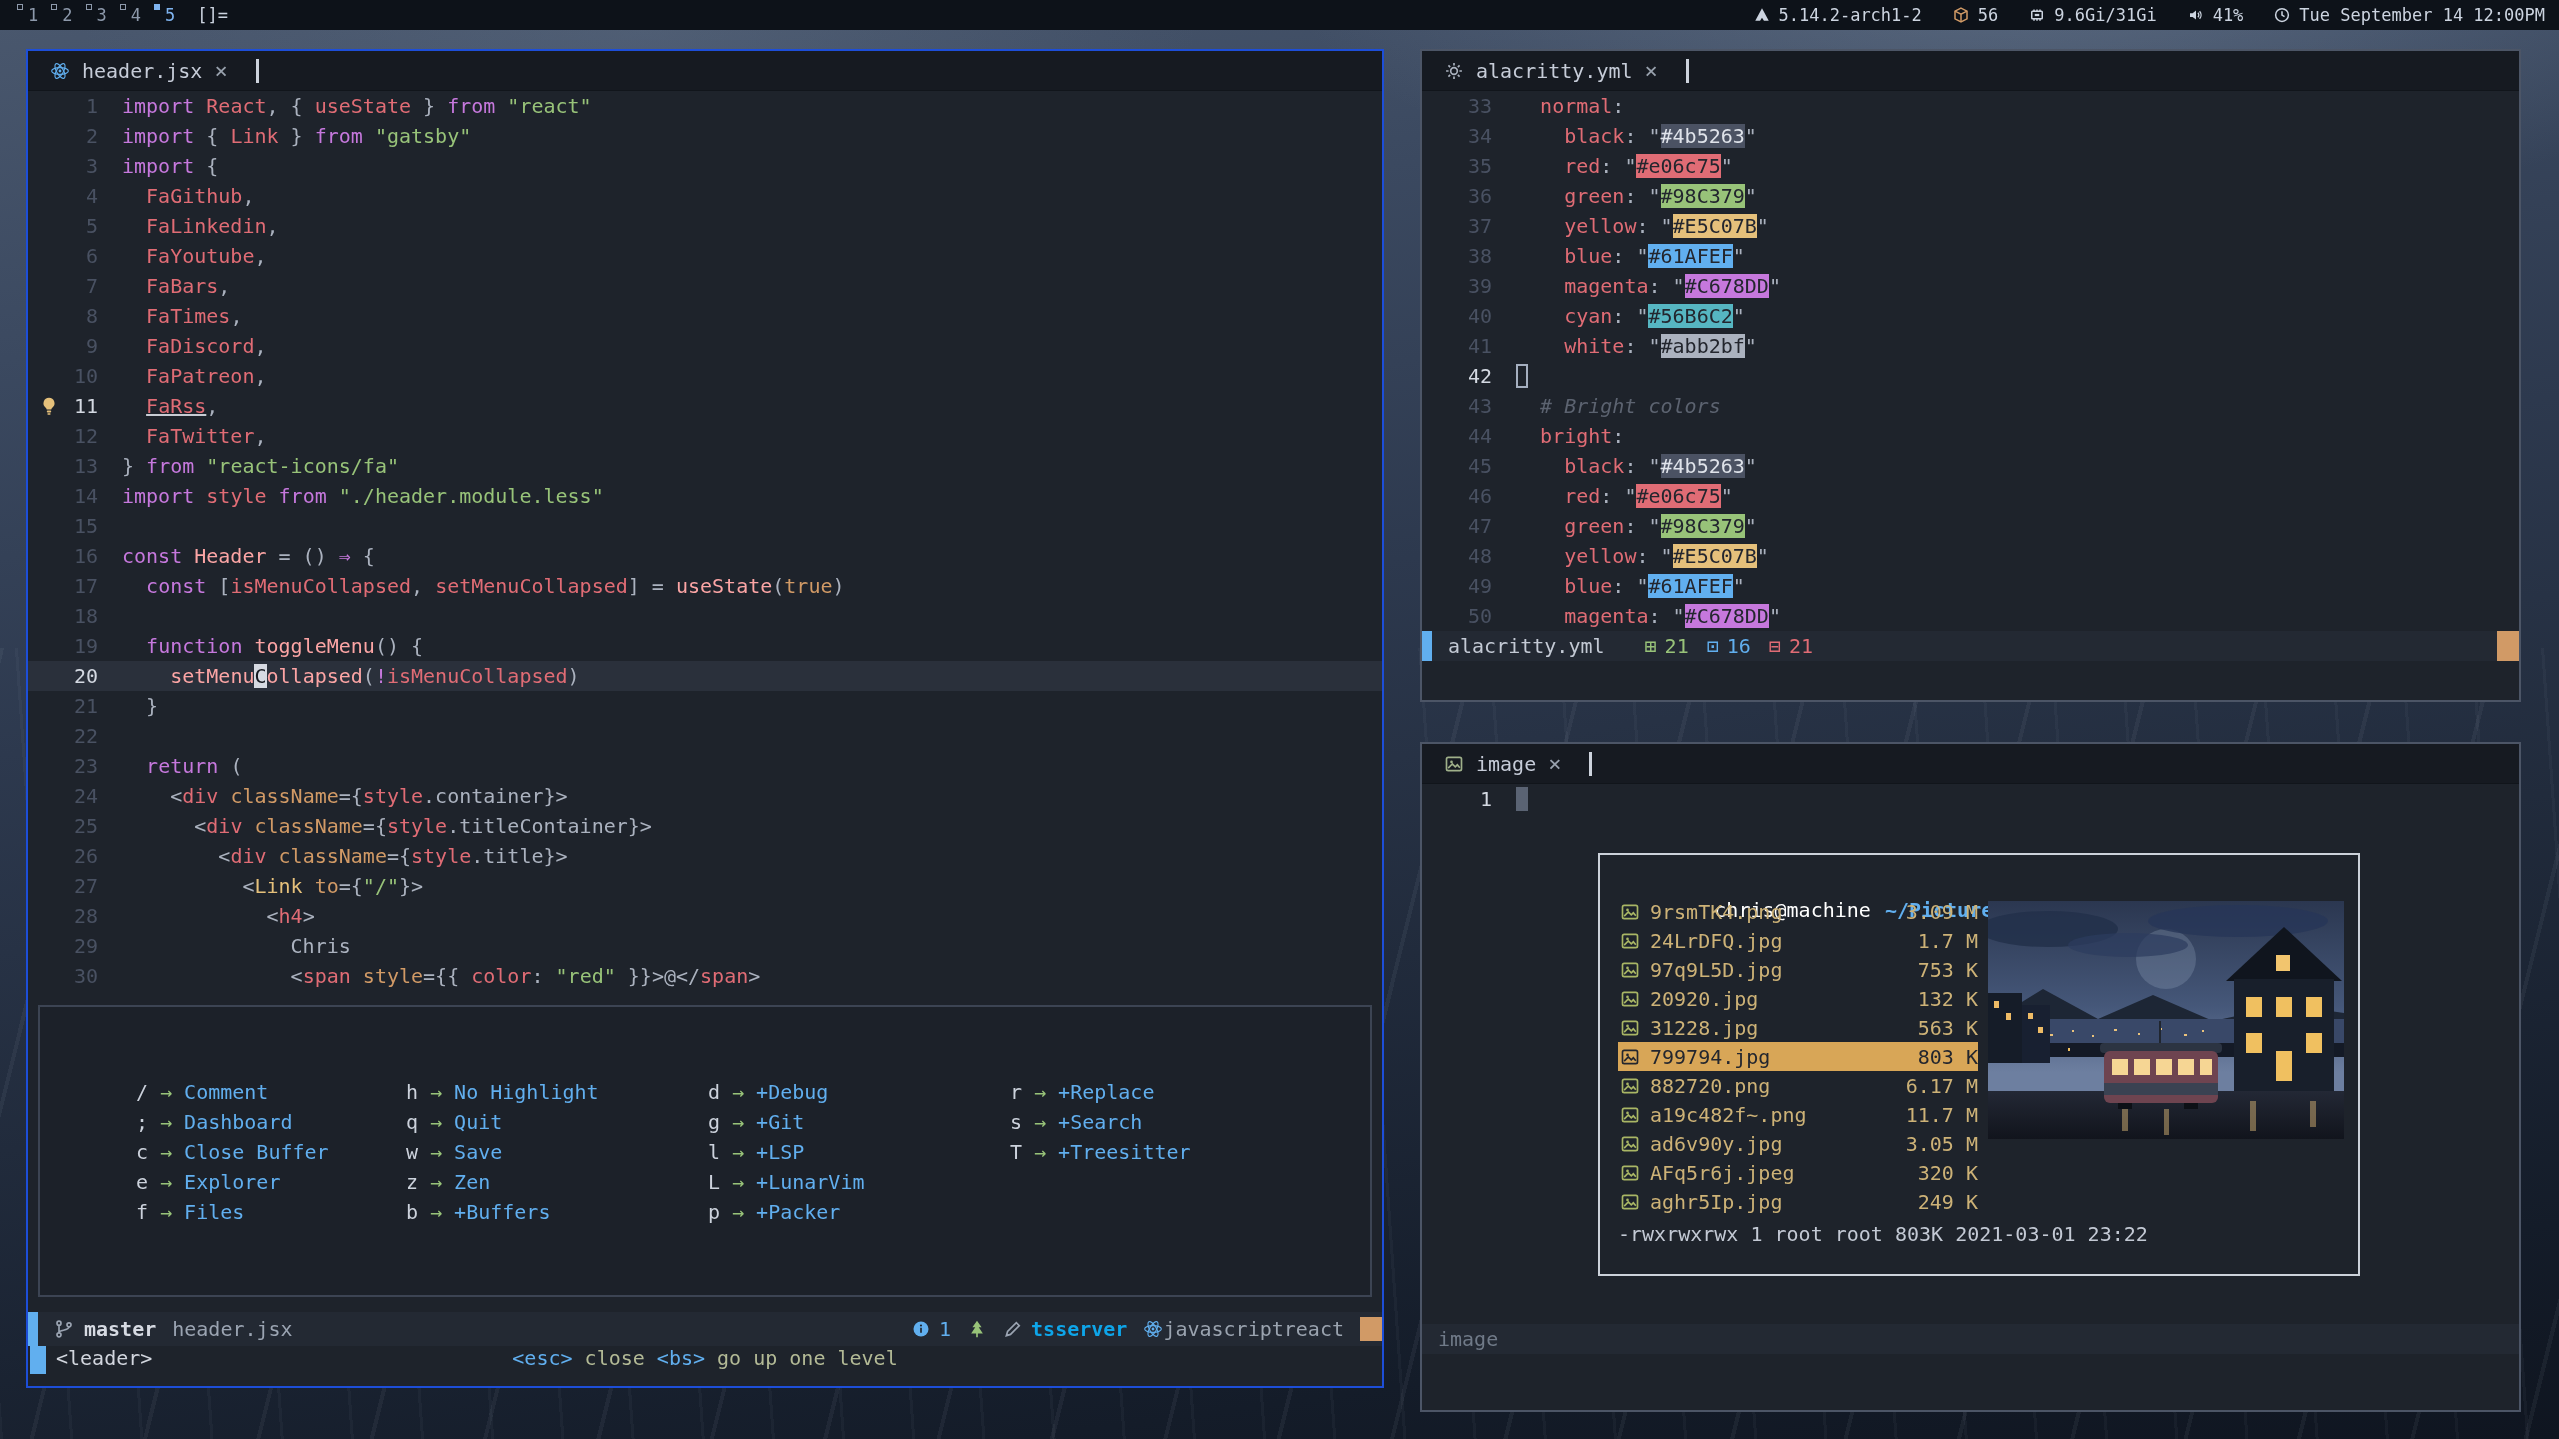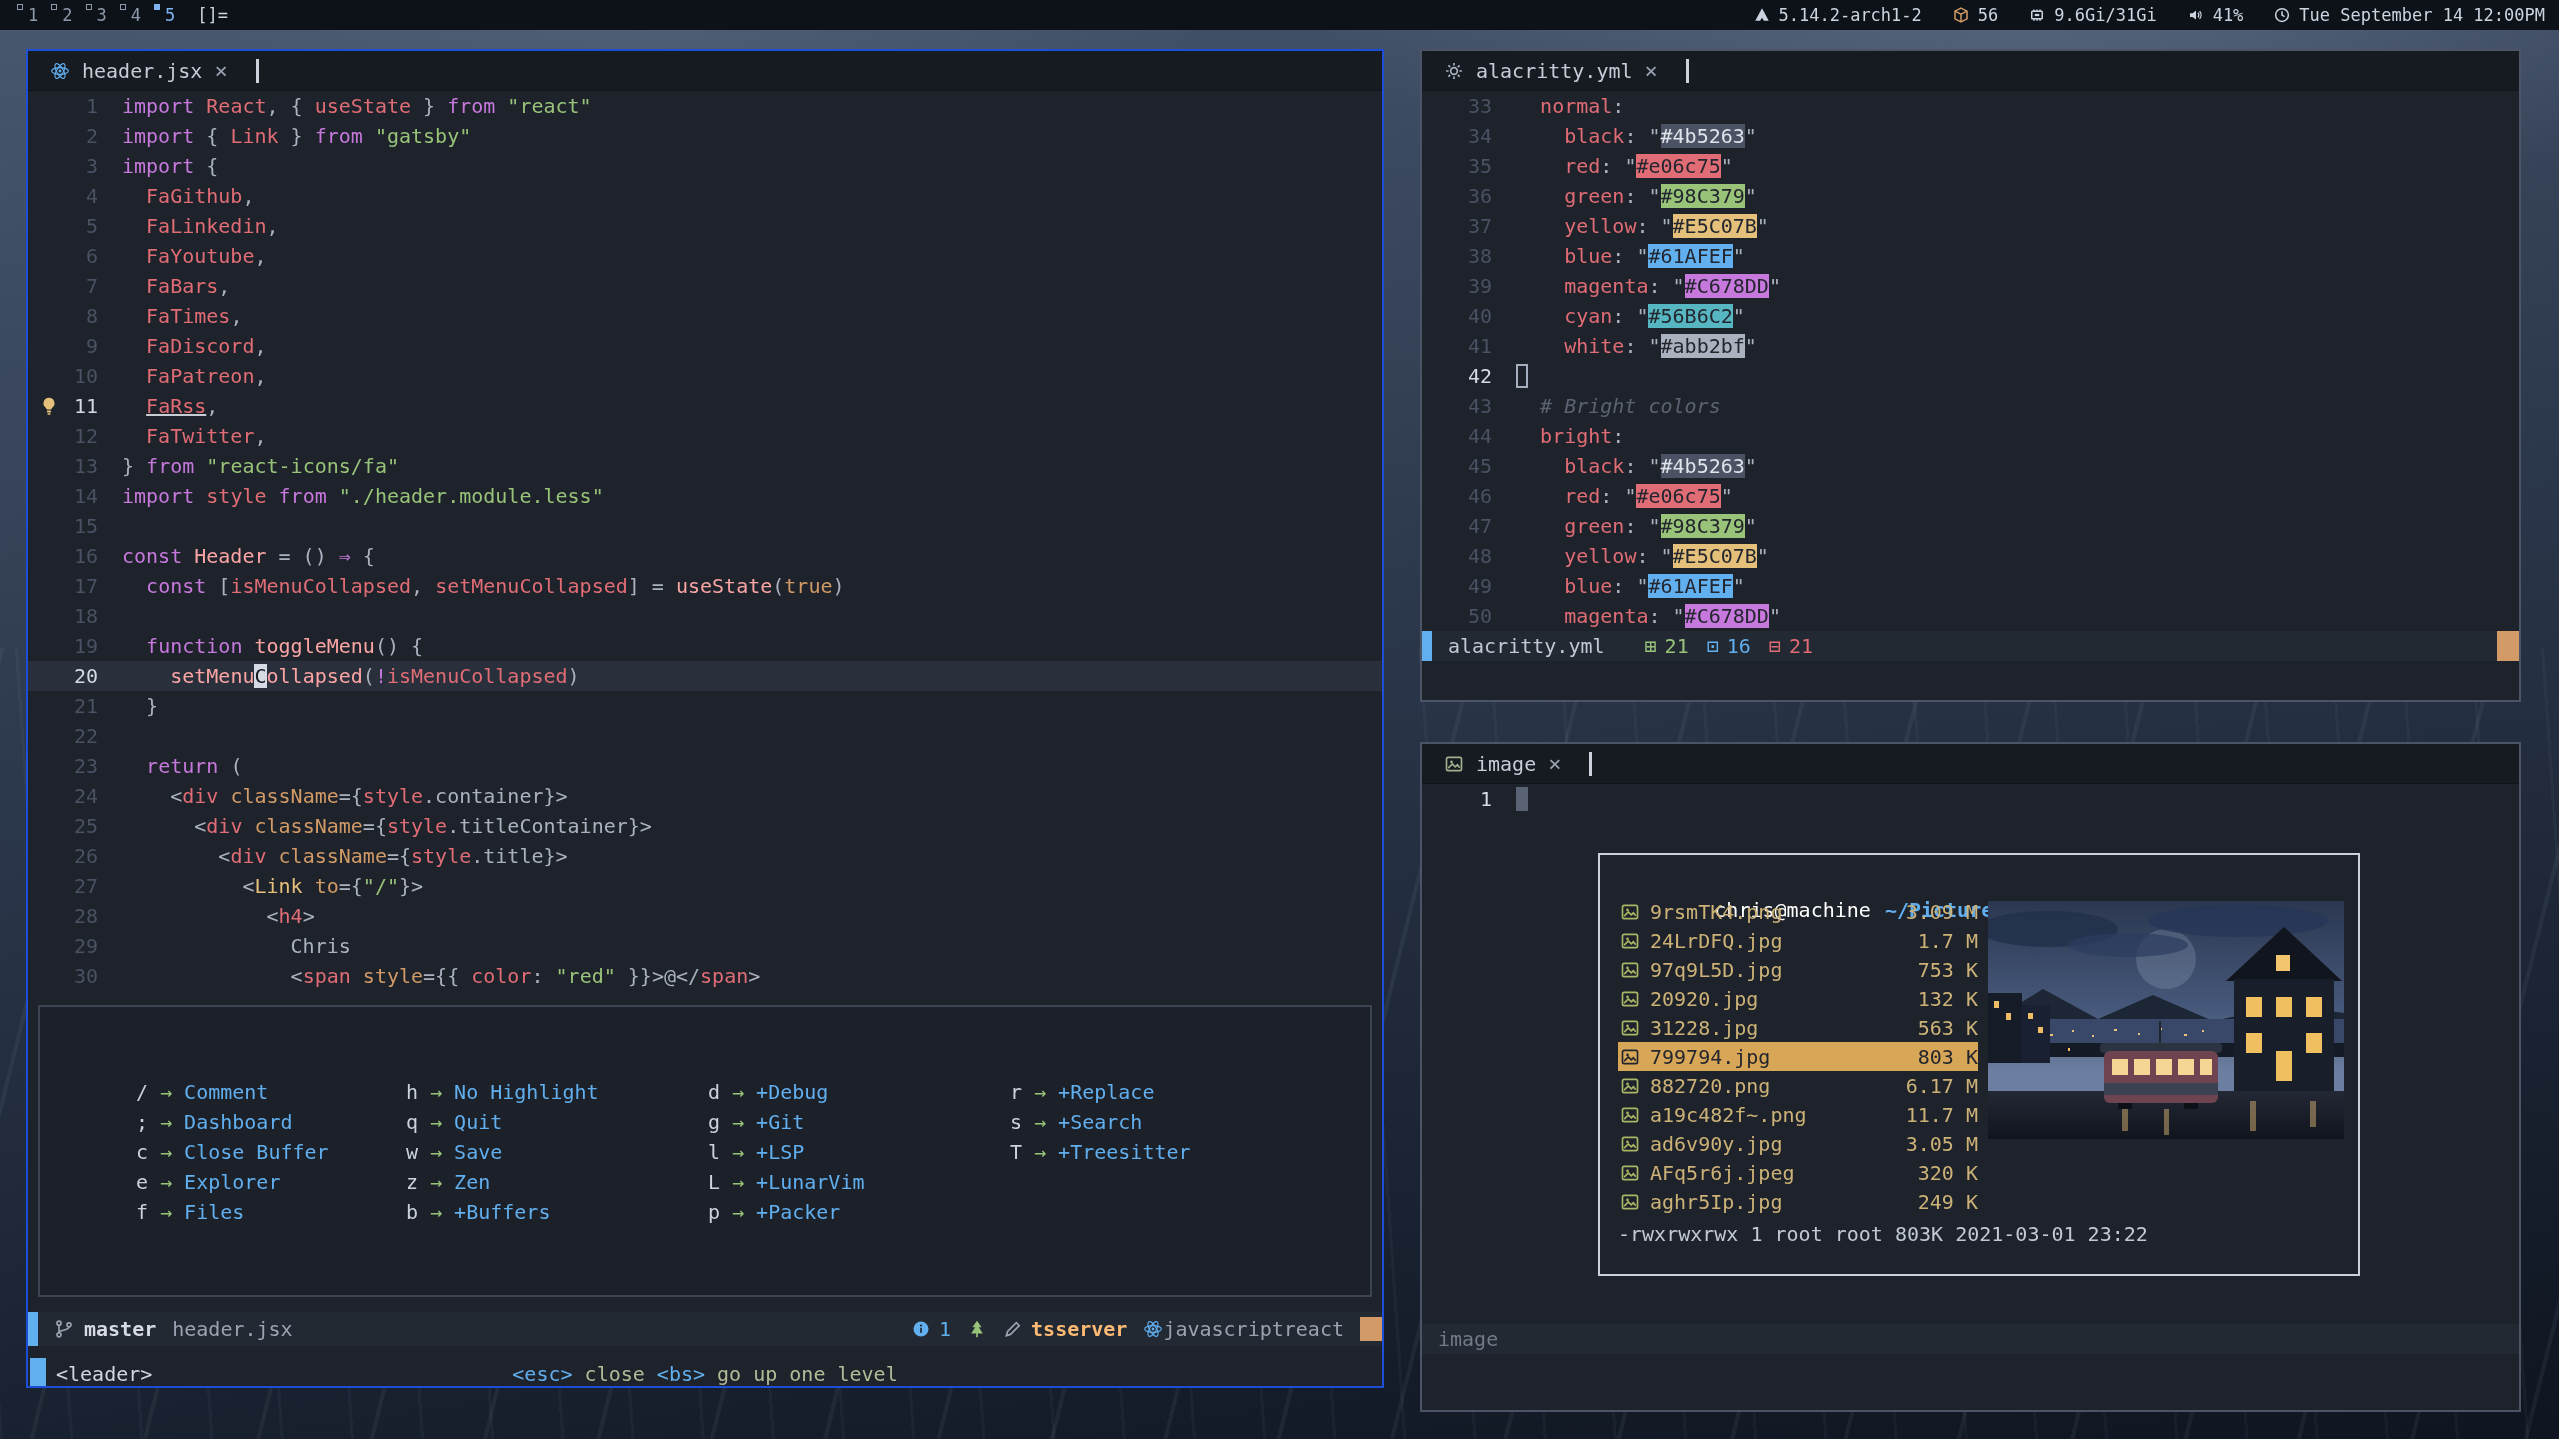--- a/index.html
+++ b/index.html
@@ -92,25 +92,25 @@
   
   .statusline{position:absolute;left:0;right:0;background:#232933;display:flex;align-items:center;
     font-size:20px;color:#9ba4b2;gap:16px}
   #sl-left{bottom:40px;height:34px}
   .mode-bar{width:10px;align-self:stretch;background:#61afef;flex:none}
   .sl-branch{display:flex;align-items:center;gap:10px;color:#9ba4b2}
   .sl-branch b{color:#d6dae2;font-weight:bold}
   .sl-file{color:#9ba4b2}
   .sl-right{margin-left:auto;display:flex;align-items:center;gap:16px}
   .diag{display:flex;align-items:center;gap:8px;color:#61afef}
-  .lsp{display:flex;align-items:center;gap:8px;color:#fdba74;font-weight:bold}
+  .lsp{display:flex;align-items:center;gap:8px;color:#0ea5e9;font-weight:bold}
   .lsp .ico{color:#9ba4b2}
   .ft{display:flex;align-items:center;gap:0;color:#9aa3af}
   .cap{width:22px;align-self:stretch;background:#d19a66;flex:none}
-  .cmdline{position:absolute;left:0;right:0;bottom:0;height:40px;display:flex;align-items:flex-end;
+  .cmdline{position:absolute;left:0;right:0;bottom:0;height:40px;display:flex;align-items:flex-start;
     font-size:20px;color:#c9cedb}
   .cmd-block{width:16px;height:28px;background:#61afef;margin:0 10px 0 2px;flex:none}
   .cmd-pending{color:#d2d6de;z-index:1}
   .cmd-hint{position:absolute;left:0;right:0;text-align:center}
   .hint-key{color:#61afef}
   .hint-txt{color:#b3ba96}
 
   #sl-right2{bottom:39px;height:30px}
   .sl-file2{color:#c3c9d4}
   .git{display:flex;align-items:center;gap:18px;margin-left:24px}

